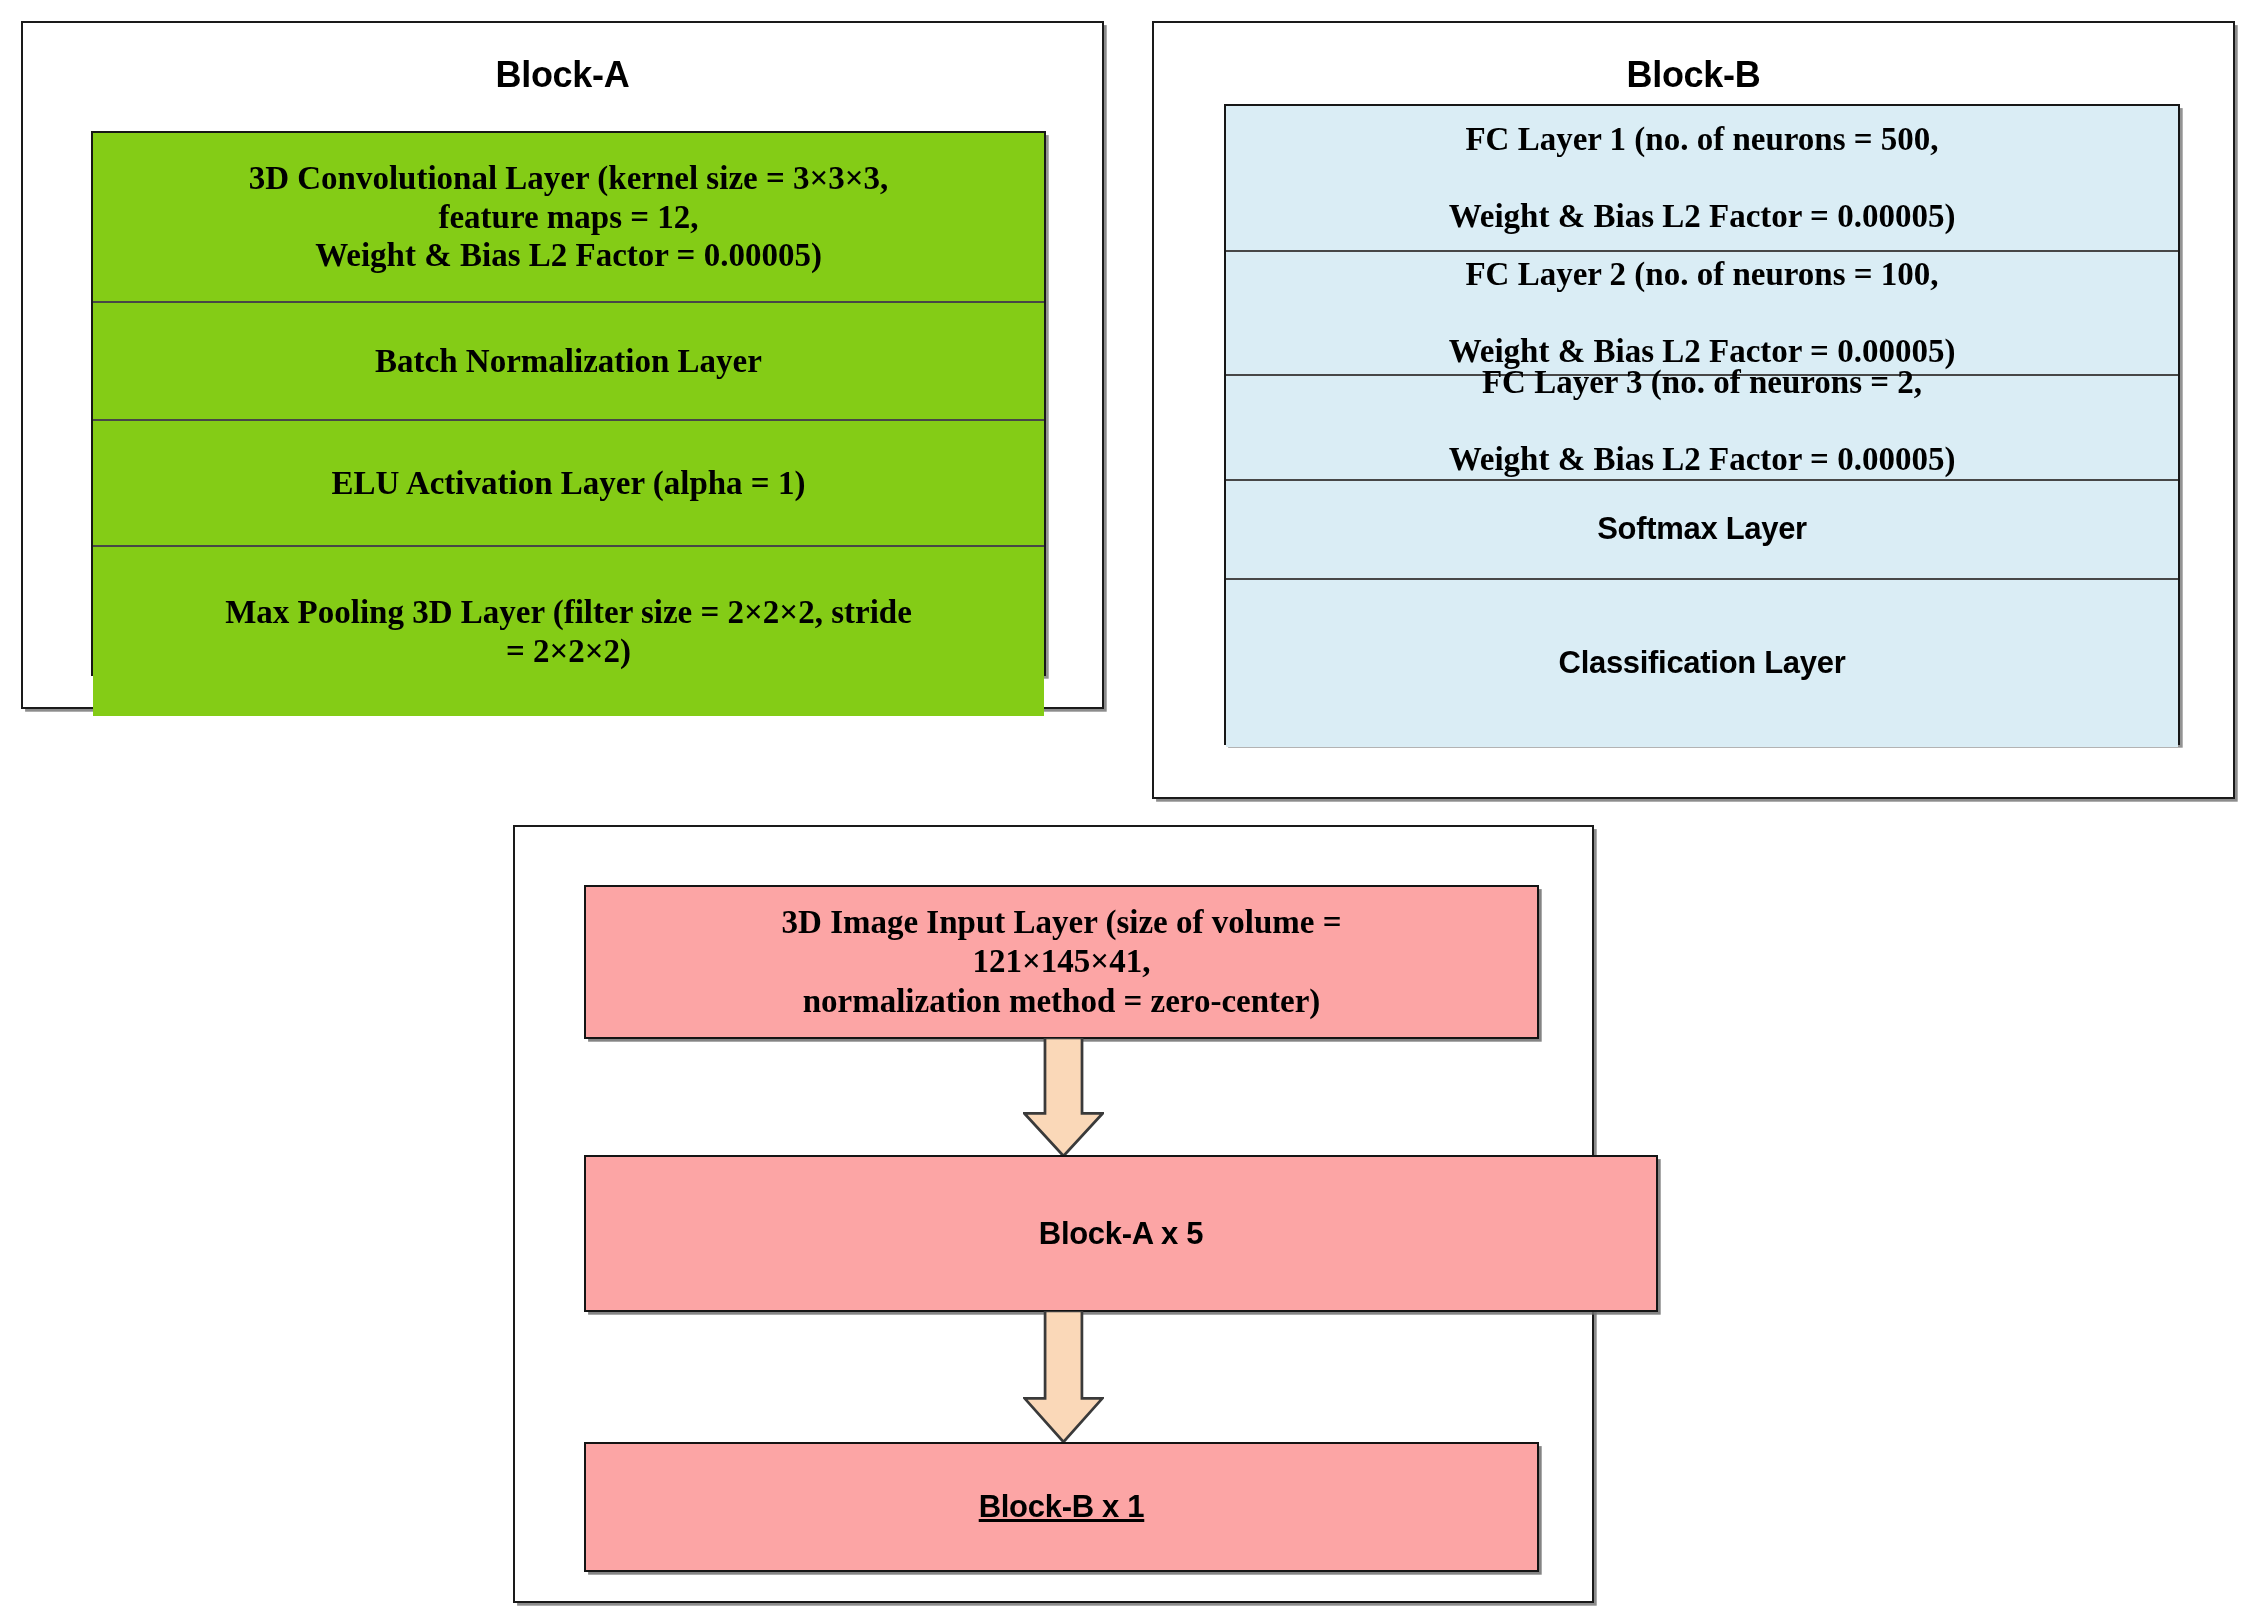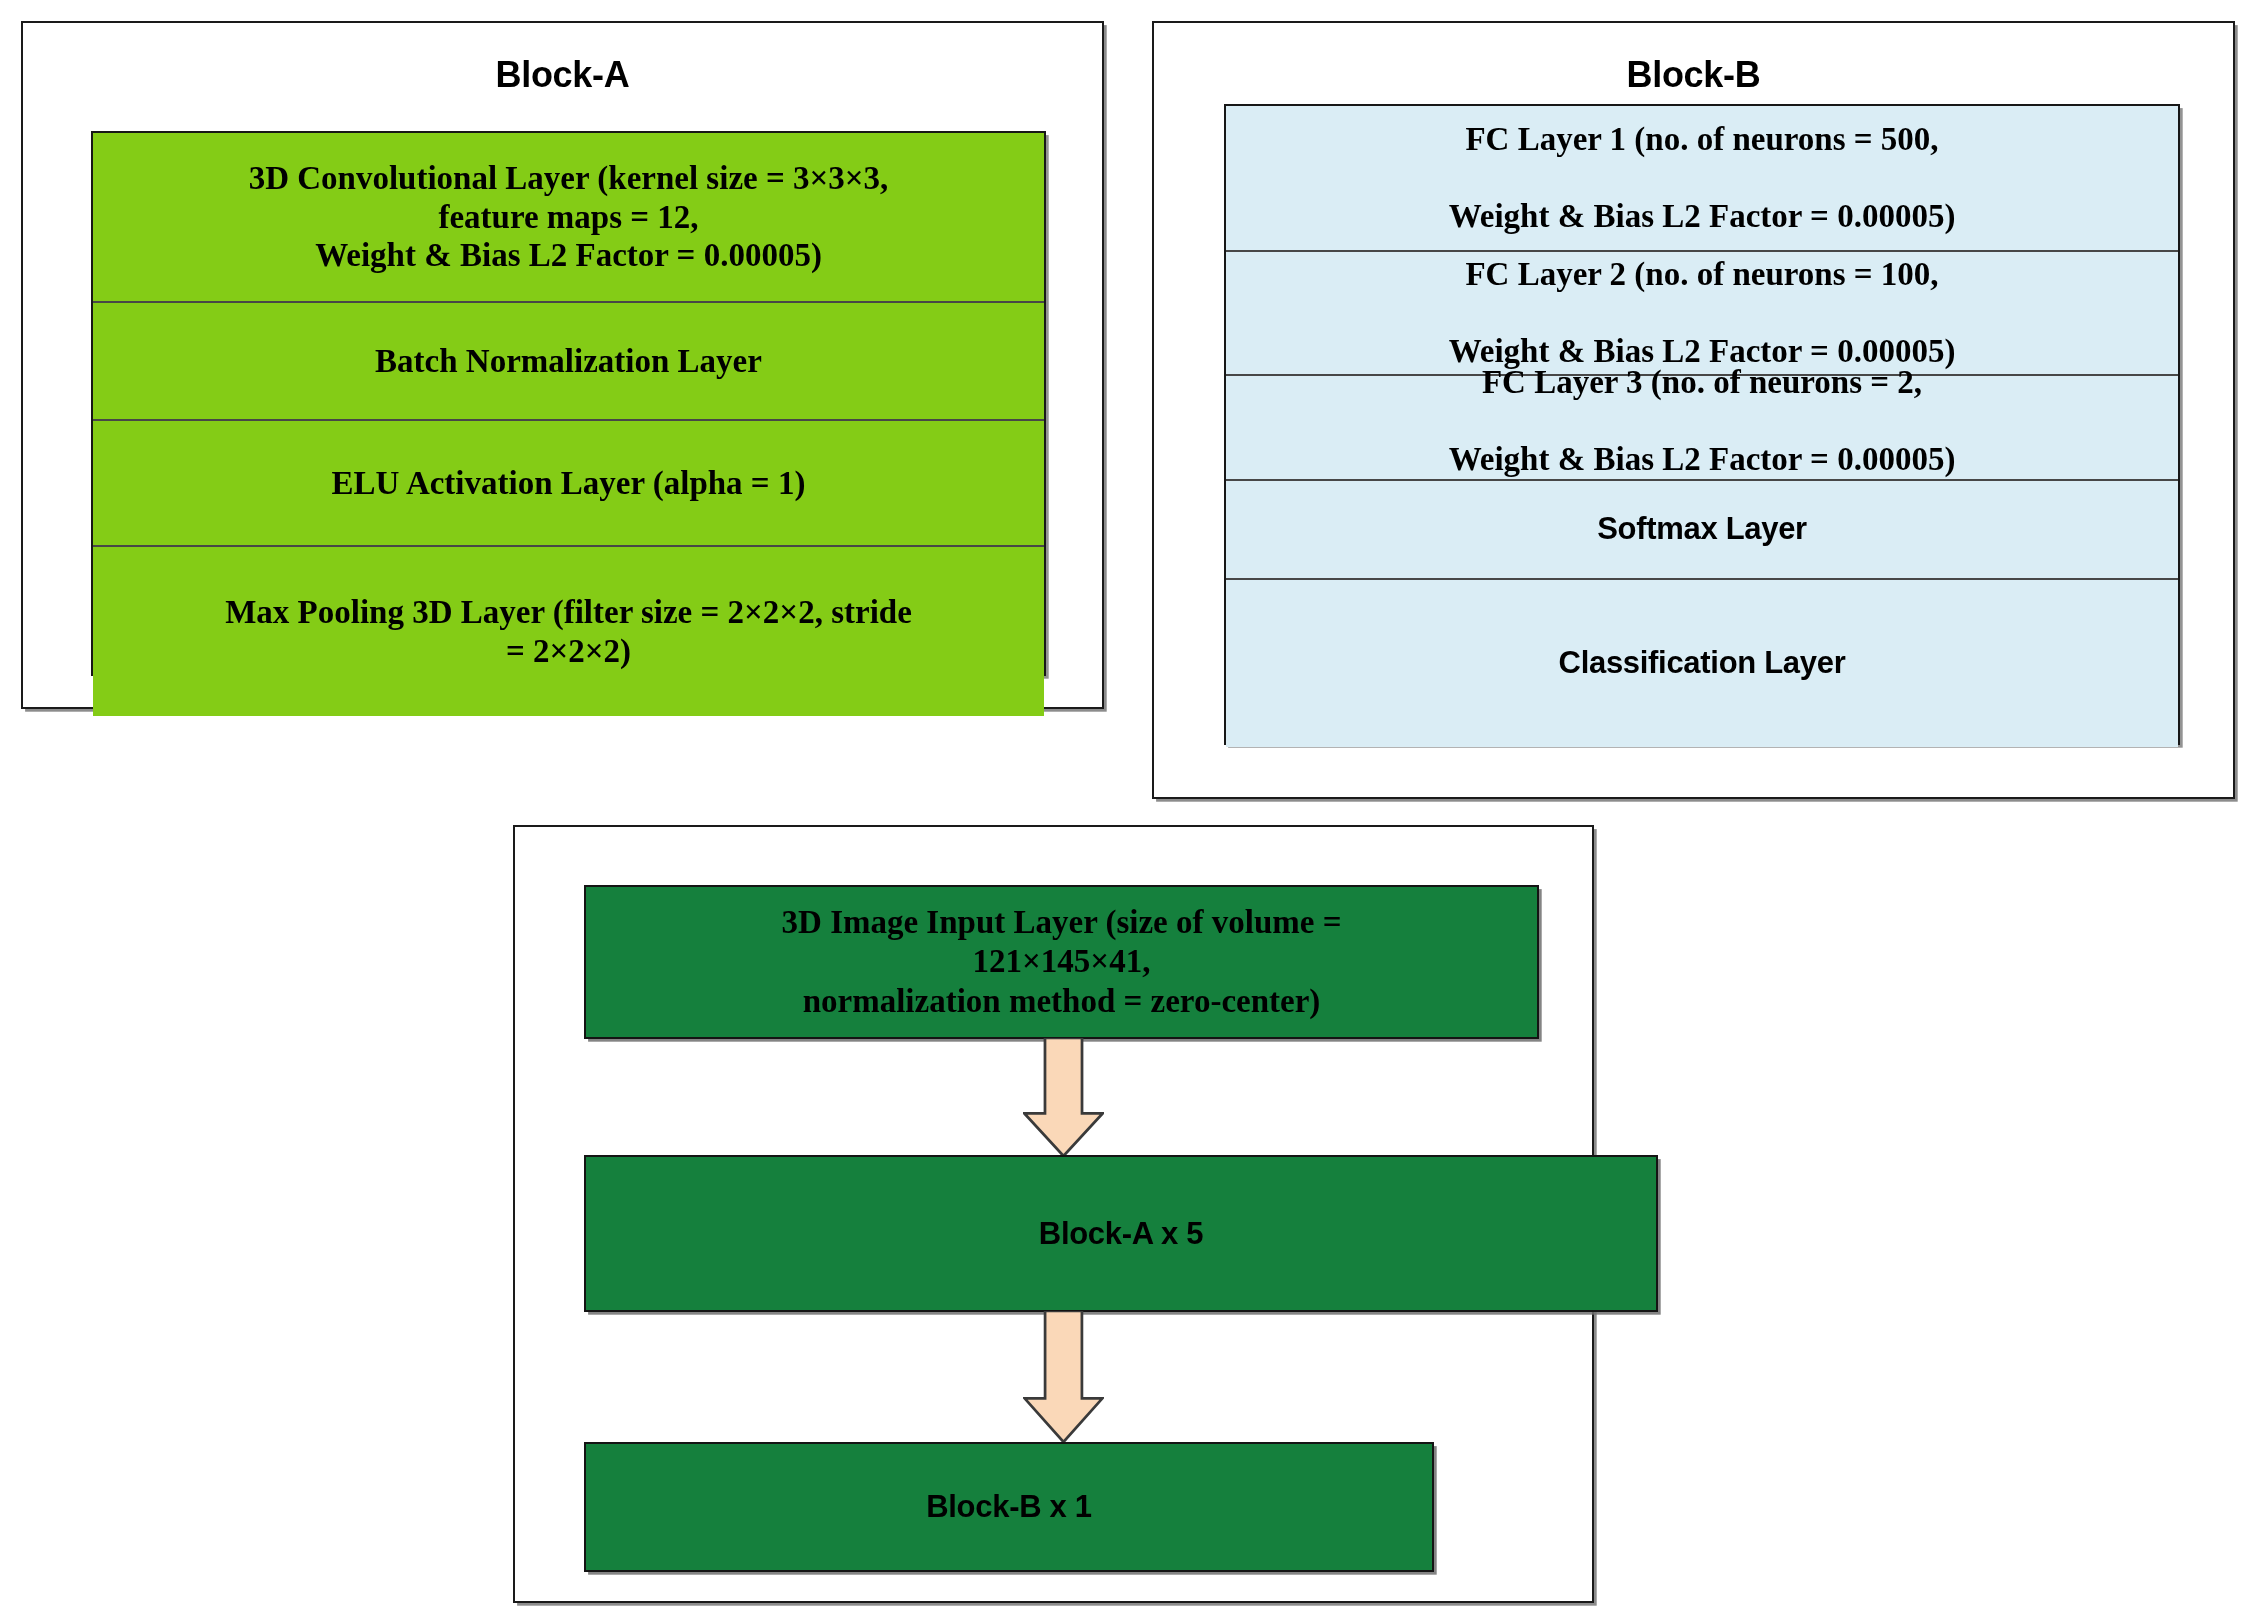--- a/index.html
+++ b/index.html
@@ -18,21 +18,21 @@
 
   .row{box-sizing:border-box;display:flex;align-items:center;justify-content:center;
        text-align:center;color:#000;font-weight:bold;line-height:1.18;
        border-bottom:2.7px solid #474747;padding:0 6.8px;}
   .row:last-child{border-bottom:none;}
 
   .stack-a .row{background:#84cc16;font-family:"Liberation Serif",serif;font-size:33px;}
   .stack-b .row{background:#DAEDF5;font-family:"Liberation Serif",serif;font-size:33px;gap:38px;}
   .row.sans{font-family:"Liberation Sans",sans-serif;font-size:31px;letter-spacing:-0.3px;}
 
-  .fbox{position:absolute;box-sizing:border-box;background:#15803d;
+  .fbox{position:absolute;box-sizing:border-box;background:#fca5a5;
         border:2.7px solid #141414;box-shadow:3.4px 3.4px 0 -0.7px rgba(110,110,110,.85);
         display:flex;align-items:center;justify-content:center;text-align:center;
         font-weight:bold;color:#000;line-height:1.2;}
   .fbox.serif{font-family:"Liberation Serif",serif;font-size:33px;}
   .fbox.sans{font-family:"Liberation Sans",sans-serif;font-size:31px;letter-spacing:-0.3px;}
 
   .arrow{position:absolute;}
 </style>
 </head>
 <body>
@@ -101,16 +101,16 @@
 <div class="fbox sans" style="left:584px;top:1155px;width:1074px;height:157px;">
   <span>Block-A x 5</span>
 </div>
 
 <div class="arrow" style="left:1023px;top:1311px;width:81px;height:133px;">
   <svg width="81" height="133" viewBox="0 0 118 195">
     <polygon points="32,0 86,0 86,128 116,128 59,192 2,128 32,128" fill="#FAD8B8" stroke="#3a3a3a" stroke-width="4"></polygon>
   </svg>
 </div>
 
-<div class="fbox sans" style="left:584px;top:1442px;width:850px;height:130px;">
+<div class="fbox sans" style="left:584px;top:1442px;width:955px;height:130px;text-decoration:underline;">
   <span>Block-B x 1</span>
 </div>
 
 
 </body></html>

